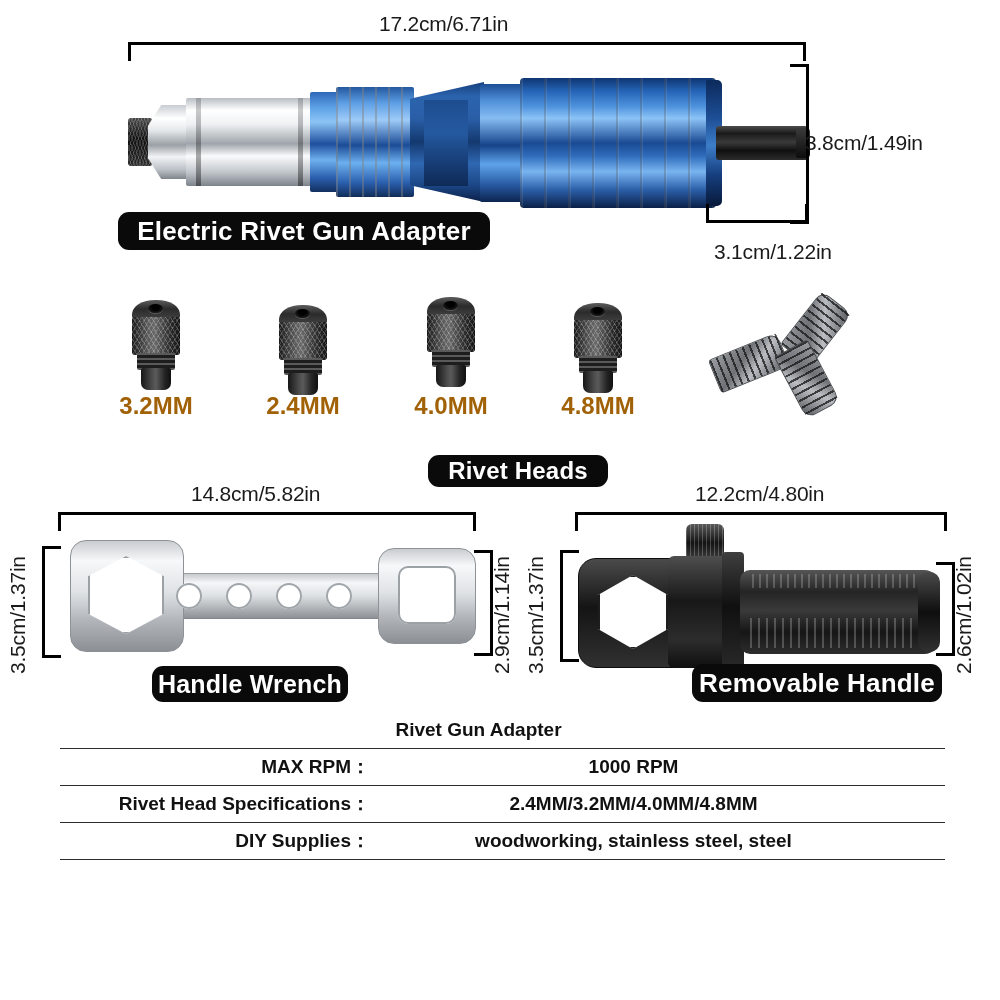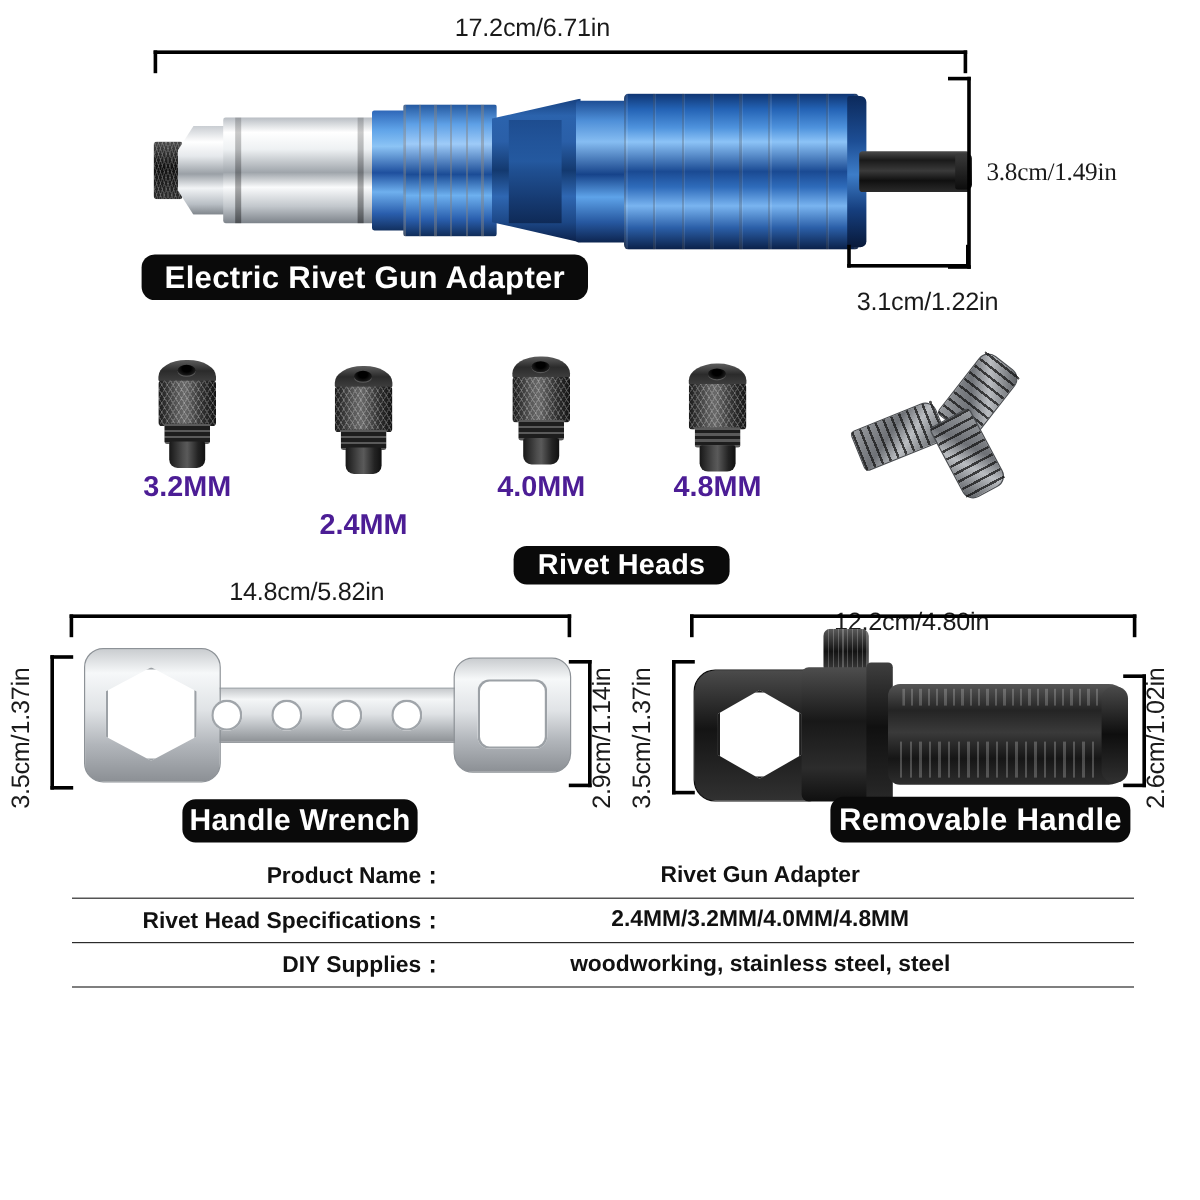--- a/index.html
+++ b/index.html
@@ -42,21 +42,21 @@
     font-weight:bold;
     border-radius:11px;
     display:flex;align-items:center;justify-content:center;
     letter-spacing:.2px;
     white-space:nowrap;
     font-family:"Liberation Sans", sans-serif;
   }
 
   
   .rh-cap{
-    font-size:24px;font-weight:bold;color:#4c1d95;
+    font-size:24px;font-weight:bold;color:#a16207;
     text-align:center;white-space:nowrap;
   }
 
   
   .adapter{left:128px;top:78px;width:680px;height:130px;}
 
   .ad-knurl{
     left:0px;top:40px;width:24px;height:48px;
     background:
       repeating-linear-gradient(72deg, rgba(255,255,255,.16) 0 1px, rgba(0,0,0,0) 1px 3px),
@@ -302,21 +302,21 @@
       <div class="abs ad-hex"></div>
       <div class="abs ad-hex-face"></div>
       <div class="abs ad-nut"></div>
       <div class="abs ad-body"></div>
       <div class="abs ad-body-cap"></div>
       <div class="abs ad-shank"></div>
       <div class="abs ad-shank-tip"></div>
     </div>
 
     <div class="abs br-right" style="left:790px;top:64px;width:16px;height:154px;"></div>
-    <div class="abs dim" style="left:822px;top:131px;font-family:Liberation Serif, serif;">3.8cm/1.49in</div>
+    <div class="abs dim" style="left:805px;top:131px;">3.8cm/1.49in</div>
 
     <div class="abs br-bottom" style="left:706px;top:204px;width:96px;height:16px;"></div>
     <div class="abs dim" style="left:714px;top:240px;">3.1cm/1.22in</div>
 
     <div class="abs pill" style="left:118px;top:212px;width:372px;height:38px;font-size:26px;">Electric Rivet Gun Adapter</div>
   </div>
 
   <div>
 
     <div class="abs rh" style="left:128px;top:300px;">
@@ -328,21 +328,21 @@
     </div>
     <div class="abs rh-cap" style="left:116px;top:392px;width:80px;">3.2MM</div>
 
     <div class="abs rh" style="left:275px;top:305px;">
       <div class="rh-top"></div>
       <div class="rh-hole"></div>
       <div class="rh-knurl"></div>
       <div class="rh-thread"></div>
       <div class="rh-stem"></div>
     </div>
-    <div class="abs rh-cap" style="left:263px;top:392px;width:80px;margin-top:32px;">2.4MM</div>
+    <div class="abs rh-cap" style="left:263px;top:392px;width:80px;">2.4MM</div>
 
     <div class="abs rh" style="left:423px;top:297px;">
       <div class="rh-top"></div>
       <div class="rh-hole"></div>
       <div class="rh-knurl"></div>
       <div class="rh-thread"></div>
       <div class="rh-stem"></div>
     </div>
     <div class="abs rh-cap" style="left:411px;top:392px;width:80px;">4.0MM</div>
 
@@ -390,21 +390,21 @@
     </div>
 
     <div class="abs br-right" style="left:474px;top:550px;width:16px;height:100px;"></div>
     <div class="abs dim dim-v" style="left:490px;top:524px;height:150px;">2.9cm/1.14in</div>
 
     <div class="abs pill" style="left:152px;top:666px;width:196px;height:36px;font-size:25px;">Handle Wrench</div>
   </div>
 
   <div>
 
-    <div class="abs dim" style="left:695px;top:482px;margin-top:25px;">12.2cm/4.80in</div>
+    <div class="abs dim" style="left:695px;top:482px;">12.2cm/4.80in</div>
 
     <div class="abs br-top" style="left:575px;top:512px;width:366px;height:16px;"></div>
 
     <div class="abs br-left" style="left:560px;top:550px;width:16px;height:106px;"></div>
     <div class="abs dim dim-v" style="left:524px;top:524px;height:150px;">3.5cm/1.37in</div>
 
     <div>
       <div class="abs hd-clampO"></div>
       <div class="abs hd-clampI"></div>
       <div class="abs hd-screw"></div>
@@ -419,25 +419,28 @@
 
     <div class="abs br-right" style="left:936px;top:562px;width:16px;height:88px;"></div>
     <div class="abs dim dim-v" style="left:952px;top:524px;height:150px;">2.6cm/1.02in</div>
 
     <div class="abs pill" style="left:692px;top:664px;width:250px;height:38px;font-size:26px;">Removable Handle</div>
   </div>
 
   <div class="spec">
 
     <div class="spec-row first">
-      <div class="spec-k">Product Name：</div>
       <div class="spec-v">Rivet Gun Adapter</div>
     </div>
 
 
+    <div class="spec-row">
+      <div class="spec-k">MAX RPM：</div>
+      <div class="spec-v">1000 RPM</div>
+    </div>
 
 
     <div class="spec-row">
       <div class="spec-k">Rivet Head Specifications：</div>
       <div class="spec-v">2.4MM/3.2MM/4.0MM/4.8MM</div>
     </div>
 
     <div class="spec-row">
       <div class="spec-k">DIY Supplies：</div>
       <div class="spec-v">woodworking, stainless steel, steel</div>

